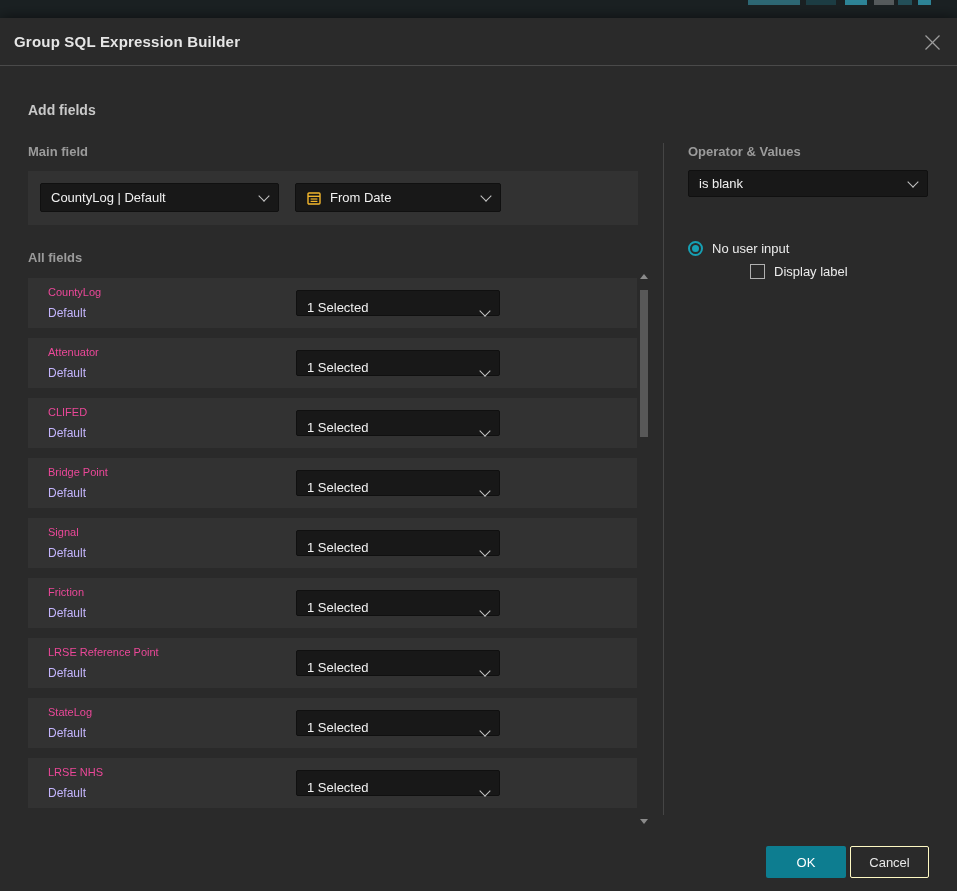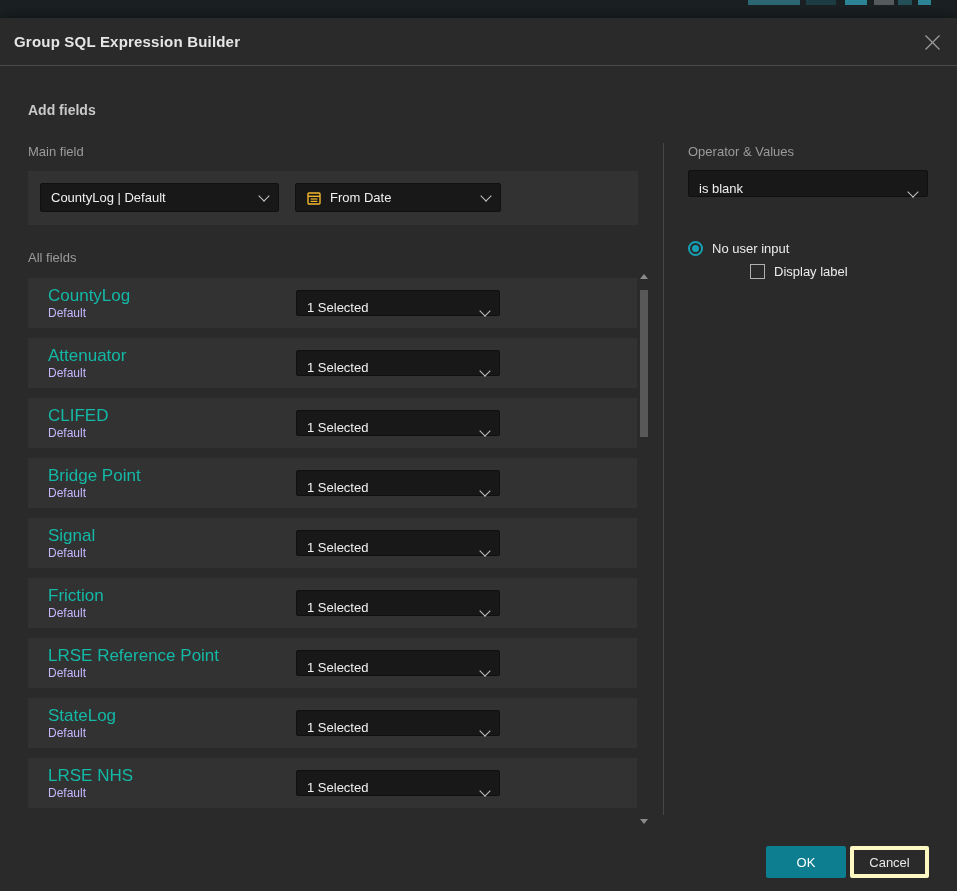--- a/index.html
+++ b/index.html
@@ -24,21 +24,21 @@
   }
   .titlebar .title{
     margin-left:14px;font-size:15px;font-weight:700;color:#e6e6e6;letter-spacing:.2px;
   }
   .close-btn{
     position:absolute;right:13px;top:12px;width:24px;height:24px;
     display:flex;align-items:center;justify-content:center;cursor:pointer;
   }
 
   .sec-heading{position:absolute;left:28px;font-size:14px;font-weight:700;color:#c9c9c9;}
-  .sub-label{position:absolute;font-size:13px;font-weight:400;color:#9b9b9b;}
+  .sub-label{position:absolute;font-size:13px;font-weight:700;color:#9b9b9b;}
 
   
   .main-panel{
     position:absolute;left:28px;top:153px;width:610px;height:54px;background:#323232;
   }
   .select{
     background:#181818;border:1px solid #101010;border-radius:2px;
     display:flex;align-items:center;color:#f0f0f0;font-size:13px;
     padding:0 10px;box-sizing:border-box;cursor:pointer;
   }
@@ -47,53 +47,53 @@
     width:7px;height:7px;border-right:1.6px solid #c4c4c4;border-bottom:1.6px solid #c4c4c4;
     transform:rotate(45deg);margin-top:-4px;flex:none;
   }
   .sel-layer{position:absolute;left:12px;top:12px;width:239px;height:29px;}
   .sel-field{position:absolute;left:267px;top:12px;width:206px;height:29px;}
   .cal-icon{margin-right:8px;flex:none;display:flex;}
 
   
   .rows{position:absolute;left:28px;top:260px;width:609px;}
   .frow{position:relative;height:50px;background:#323232;margin-bottom:10px;}
-  .frow .fname{position:absolute;left:20px;top:8px;font-size:17px;color:#14b8a6;}
+  .frow .fname{position:absolute;left:20px;top:8px;font-size:11px;color:#ec4899;}
   .frow .fsub{position:absolute;left:20px;top:28px;font-size:12px;color:#c4b5fd;}
   .frow .select{position:absolute;left:268px;top:12px;width:204px;height:26px;align-items:flex-end;}
 
   
   .scrollbar{position:absolute;left:637px;top:250px;width:15px;height:560px;}
   .tri-up{position:absolute;left:3px;top:6px;width:0;height:0;
     border-left:4px solid transparent;border-right:4px solid transparent;border-bottom:5px solid #8a8a8a;}
   .tri-down{position:absolute;left:3px;bottom:4px;width:0;height:0;
     border-left:4px solid transparent;border-right:4px solid transparent;border-top:5px solid #8a8a8a;}
   .thumb{position:absolute;left:3px;top:22px;width:8px;height:147px;background:#585858;}
 
   .vdivider{position:absolute;left:663px;top:125px;width:1px;height:672px;background:#454545;}
 
   
-  .op-select{position:absolute;left:688px;top:152px;width:240px;height:27px;align-items:flex-end;}
+  .op-select{position:absolute;left:688px;top:152px;width:240px;height:27px;}
   .radio-row{position:absolute;left:688px;top:215px;display:flex;align-items:flex-end;cursor:pointer;margin-top:8px;}
   .radio{
     width:15px;height:15px;border-radius:50%;box-sizing:border-box;
     border:2px solid var(--radio-teal);display:flex;align-items:center;justify-content:center;flex:none;
   }
   .radio .dot{width:7px;height:7px;border-radius:50%;background:var(--radio-teal);}
   .radio-row .lbl,.check-row .lbl{margin-left:9px;font-size:13px;color:#ececec;}
   .check-row{position:absolute;left:710px;top:246px;display:flex;align-items:center;cursor:pointer;padding-left:40px;}
   .checkbox{width:13px;height:13px;border:1px solid #b0b0b0;background:transparent;flex:none;}
 
   
   .btn{
     position:absolute;top:828px;height:32px;box-sizing:border-box;border-radius:2px;
     display:flex;align-items:center;justify-content:center;font-size:13px;cursor:pointer;
   }
   .btn-ok{left:766px;width:80px;background:var(--accent-teal);color:#ffffff;}
-  .btn-cancel{left:850px;width:79px;background:transparent;border:4px solid #fef9c3;color:#e8e8e8;}
+  .btn-cancel{left:850px;width:79px;background:transparent;border:1px solid #fef9c3;color:#e8e8e8;}
 </style>
 </head>
 <body>
 
 <div class="app-edge">
   <div class="frag" style="left:748px;width:52px;background:#2e6875;"></div>
   <div class="frag" style="left:806px;width:30px;background:#1d3d44;"></div>
   <div class="frag" style="left:845px;width:22px;background:#2e8598;"></div>
   <div class="frag" style="left:874px;width:20px;background:#565b5d;"></div>
   <div class="frag" style="left:898px;width:14px;background:#24505a;"></div>

